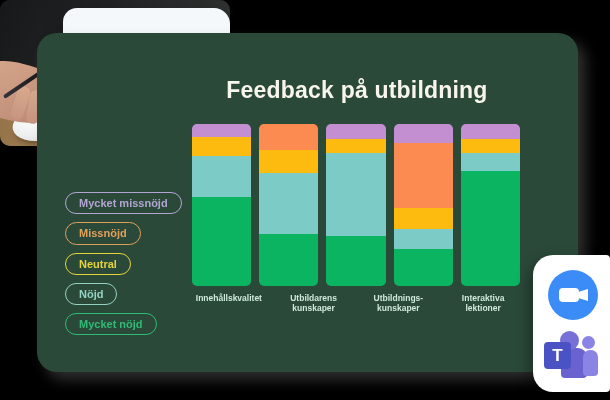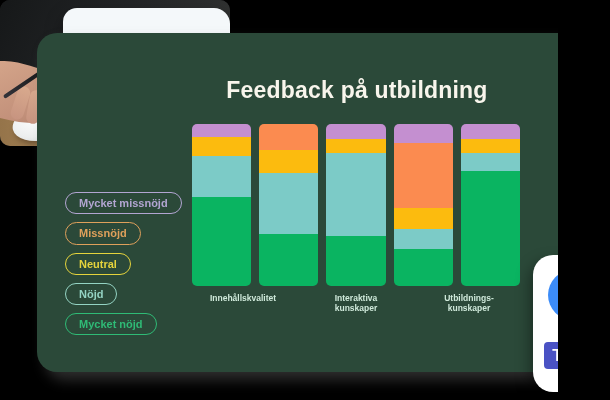--- a/index.html
+++ b/index.html
@@ -1,17 +1,17 @@
 <!DOCTYPE html>
 <html><head>
 <meta charset="utf-8">
 <style>
   html,body{margin:0;padding:0;background:#000;}
   *{box-sizing:border-box;font-family:"Liberation Sans","DejaVu Sans",sans-serif;}
-  .stage{position:relative;width:558px;height:400px;background:#000;overflow:hidden;}
+  .stage{position:relative;width:610px;height:400px;background:#000;overflow:hidden;}
 
   
   .photo-card{position:absolute;left:0;top:8;width:230px;height:146px;border-radius:10px;
     overflow:hidden;background:#1b1d1f;}
   .photo-bg{position:absolute;inset:0;
     background:linear-gradient(115deg,#161819 0%,#232527 45%,#2c2e2e 70%,#3a3a38 100%);}
   .photo-desk{position:absolute;left:-30px;bottom:-34px;width:320px;height:95px;
     background:linear-gradient(95deg,#8a6a42 0%,#b99564 45%,#d0b084 100%);
     transform:rotate(-7deg);}
   .photo-mouse{position:absolute;left:12px;bottom:6px;width:64px;height:36px;border-radius:50%;
@@ -155,24 +155,26 @@
         </div>
         <div class="bar">
           <div class="seg" title="Mycket missnöjd: 9%" style="height: 9%; background: rgb(196, 143, 208);"></div>
           <div class="seg" title="Neutral: 9%" style="height: 9%; background: rgb(252, 187, 14);"></div>
           <div class="seg" title="Nöjd: 11%" style="height: 11%; background: rgb(124, 203, 199);"></div>
           <div class="seg" title="Mycket nöjd: 71%" style="height: 71%; background: rgb(10, 180, 97);"></div>
         </div>
       </div>
     <div class="bar-labels">
         <div class="bar-label">Innehållskvalitet</div>
-        <div class="bar-label">Interaktiva
+        <div class="bar-label">Utbildarens
 kunskaper</div>
         <div class="bar-label">Utbildnings-
 kunskaper</div>
+        <div class="bar-label">Interaktiva
+lektioner</div>
       </div>
   </div>
 
   <div class="apps-card">
     <div class="zoom-app">
       <div class="cam-body"></div>
       <div class="cam-lens"></div>
     </div>
     <div class="teams-app">
       <div class="t-body-big"></div>

